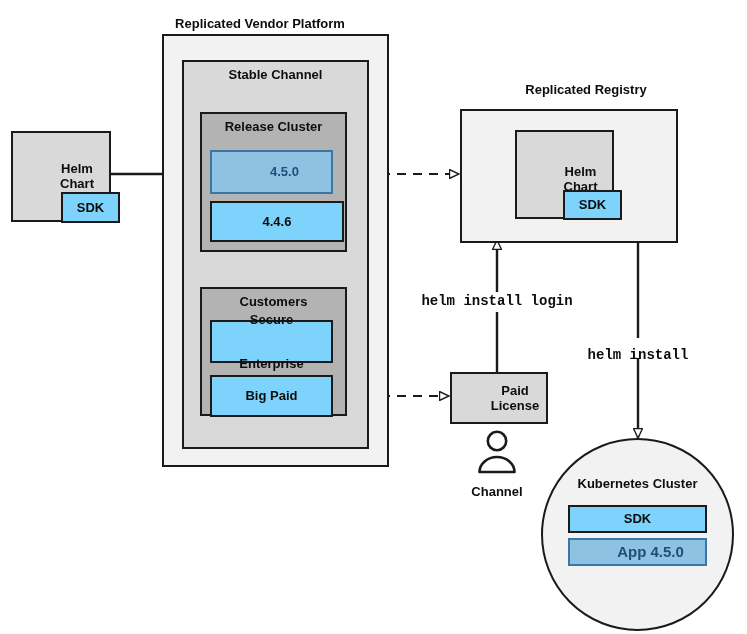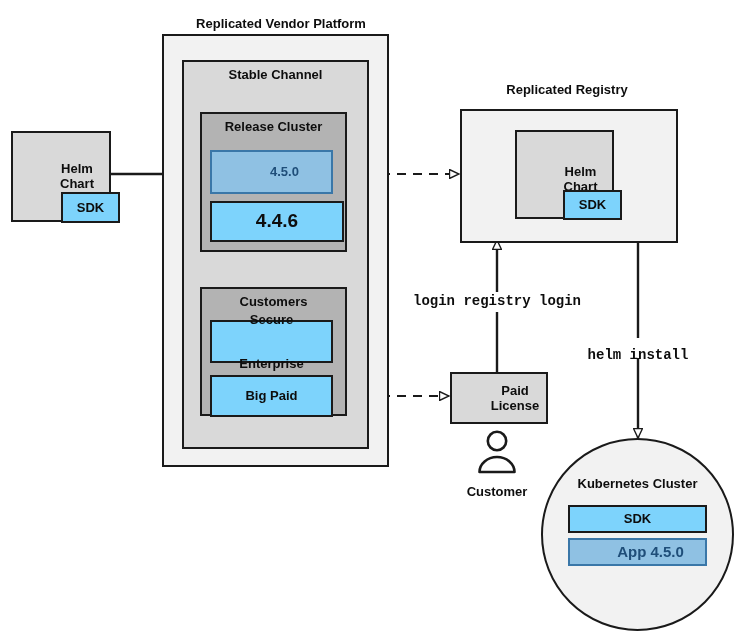--- a/index.html
+++ b/index.html
@@ -133,76 +133,76 @@
   <line x1="638" y1="358" x2="638" y2="438" stroke="#1a1a1a" stroke-width="2.4" marker-end="url(#hollowHead)"></line>
 </svg>
 
 <div class="node box-grey" style="left:11px; top:131px; width:100px; height:91px; font-size:13px; align-items:flex-start; padding-top:28px;">
   <span>Helm Chart</span>
 </div>
 <div class="node box-white" style="left:61px; top:192px; width:59px; height:31px; font-size:13px;">
   <span>SDK</span>
 </div>
 
-<div class="lbl-title" style="left:171px; top:16px; width:220px;">Replicated Vendor Platform</div>
+<div class="lbl-title" style="left:150px; top:16px; width:220px;">Replicated Vendor Platform</div>
 
 <div class="shell-outer" style="position:absolute; left:162px; top:34px; width:223px; height:429px;"></div>
 
 <div class="shell-mid" style="position:absolute; left:182px; top:60px; width:183px; height:385px;">
   <div class="shell-label">Stable Channel</div>
 </div>
 
 <div class="shell-inner" style="position:absolute; left:200px; top:112px; width:143px; height:136px;">
   <div class="shell-label">Release Cluster</div>
 </div>
 
 <div class="node box-blue" style="left:210px; top:150px; width:123px; height:44px; font-size:13px;">
   <span>4.5.0</span>
 </div>
-<div class="node box-white" style="left:210px; top:201px; width:134px; height:41px; font-size:19px;">
+<div class="node box-white" style="left:210px; top:201px; width:134px; height:41px; font-size:13px;">
   <span>4.4.6</span>
 </div>
 
 <div class="shell-inner" style="position:absolute; left:200px; top:287px; width:143px; height:125px;">
   <div class="shell-label">Customers</div>
 </div>
 
 <div class="node box-white" style="left:210px; top:320px; width:123px; height:43px; font-size:13px; flex-direction:column;gap:28px;">
   <span>Secure</span>
   <span>Enterprise</span>
 </div>
 <div class="node box-white" style="left:210px; top:375px; width:123px; height:42px; font-size:13px;">
   <span>Big Paid</span>
 </div>
 
-<div class="lbl-title" style="left:457px; top:82px; width:220px;">Replicated Registry</div>
+<div class="lbl-title" style="left:476px; top:82px; width:220px;">Replicated Registry</div>
 
 <div class="shell-outer" style="position:absolute; left:460px; top:109px; width:214px; height:130px;"></div>
 
 <div class="node box-grey" style="left:515px; top:130px; width:99px; height:89px; font-size:13px; align-items:flex-start; padding-top:32px;">
   <span>Helm Chart</span>
 </div>
 <div class="node box-white" style="left:563px; top:190px; width:59px; height:30px; font-size:13px;">
   <span>SDK</span>
 </div>
 
-<div class="cmd" style="left:397px; top:293px; width:200px;">login registry login</div>
+<div class="cmd" style="left:397px; top:293px; width:200px;">helm install login</div>
 <div class="cmd" style="left:563px; top:347px; width:150px;">helm install</div>
 
 <div class="node box-grey" style="left:450px; top:372px; width:98px; height:52px; font-size:13px; flex-direction:column;">
   <span>Paid</span>
   <span>License</span>
 </div>
 
 <svg class="person" style="left:473px; top:430px;" width="48" height="46" viewBox="0 0 48 46" xmlns="http://www.w3.org/2000/svg">
   <circle cx="24" cy="11" r="9.2" fill="#ffffff" stroke="#1a1a1a" stroke-width="2.6"></circle>
   <path d="M6.5,42 a17.5,15 0 0 1 35,0 z" fill="#ffffff" stroke="#1a1a1a" stroke-width="2.6" stroke-linejoin="round"></path>
 </svg>
 <div class="cap" style="left:427px; top:484px; width:140px;">
-  <div>Customer</div>
+  <div>Channel</div>
 </div>
 
 <div class="circle" style="left:541px; top:438px; width:193px; height:193px;"></div>
 <div class="lbl-title" style="left:541px; top:476px; width:193px;">Kubernetes Cluster</div>
 
 <div class="node box-white" style="left:568px; top:505px; width:139px; height:28px; font-size:13px;">
   <span>SDK</span>
 </div>
 <div class="node box-blue" style="left:568px; top:538px; width:139px; height:28px; font-size:15px;">
   <span>App 4.5.0</span>

